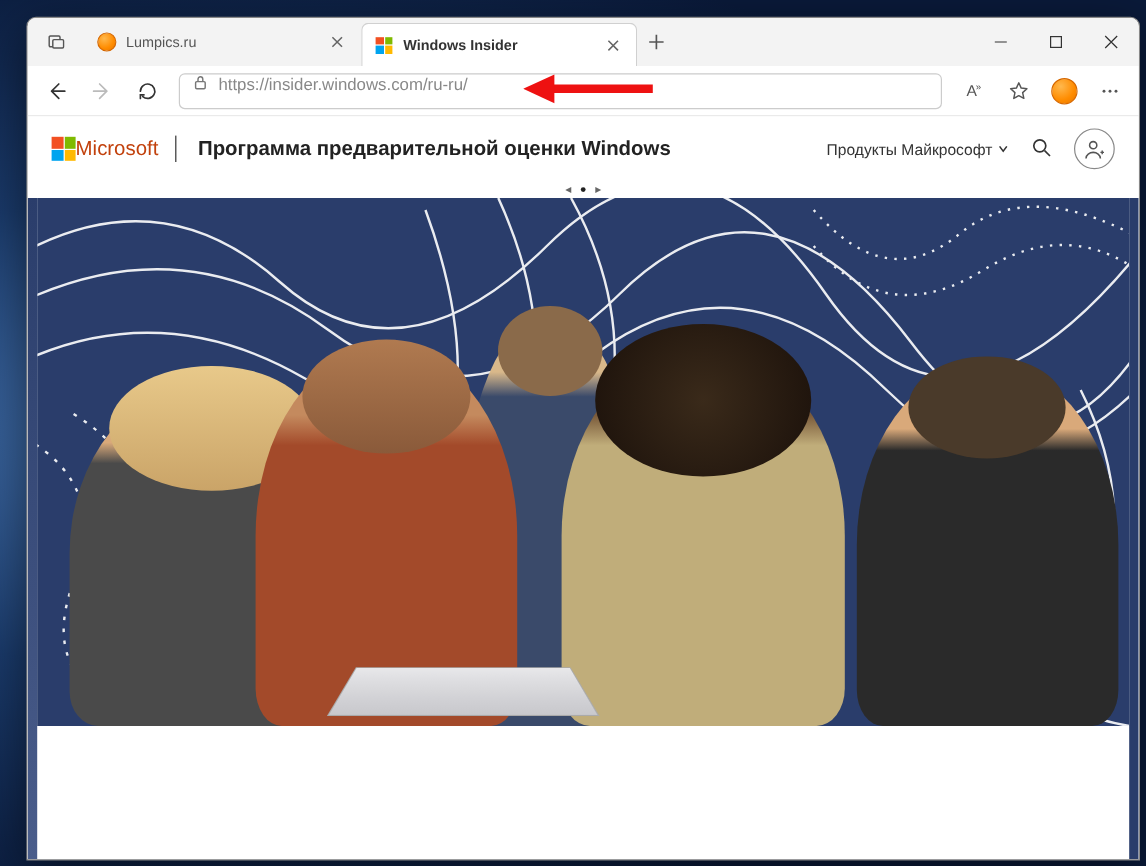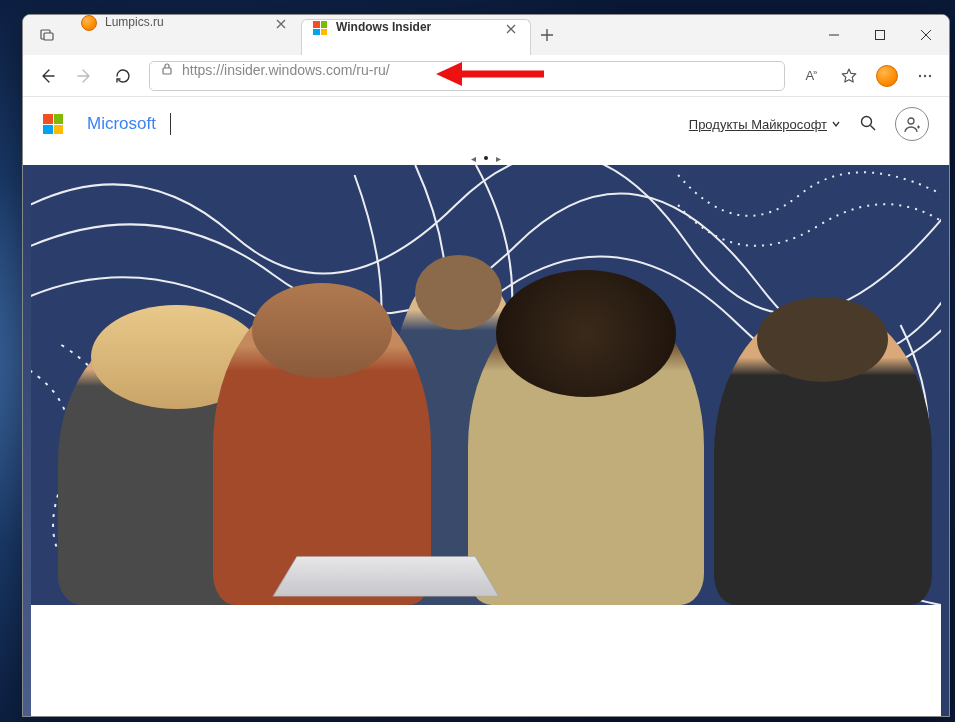--- a/index.html
+++ b/index.html
@@ -38,20 +38,21 @@
   }
   .tab-actions-left {
     width: 48px;
     display: flex;
     align-items: center;
     justify-content: center;
     color: #555;
   }
   .tab {
     display: flex;
+    align-items: center;
     padding: 0 10px;
     gap: 8px;
     font-size: 12px;
     color: #333;
     width: 230px;
     position: relative;
     cursor: pointer;
     border-right: 1px solid transparent;
   }
   .tab.inactive {
@@ -132,30 +133,30 @@
     pointer-events: none;
   }
   .site-header {
     height: 54px;
     display: flex;
     align-items: center;
     padding: 0 20px;
     background: #fff;
     font-size: 14px;
   }
-  .ms-logo { display:flex; align-items:center; gap:24px; font-size:17px; color:#3b82f6; margin-right:14px;}
+  .ms-logo { display:flex; align-items:center; gap:0; font-size:17px; color:#c2410c; margin-right:14px;}
   .ms-grid { width:20px; height:20px; display:grid; grid-template:repeat(2,1fr)/repeat(2,1fr); gap:1px;}
   .ms-grid span:nth-child(1){background:#f25022;}
   .ms-grid span:nth-child(2){background:#7fba00;}
   .ms-grid span:nth-child(3){background:#00a4ef;}
   .ms-grid span:nth-child(4){background:#ffb900;}
   .vr { width:1px; height:22px; background:#333; margin-right:18px;}
   .site-title { font-size:17px; font-weight:600; color:#222; }
   .site-nav-right { margin-left:auto; display:flex; align-items:center; gap:18px; color:#333; font-size:13px;}
-  .products-dd { display:flex; align-items:center; gap:4px;text-decoration:underline;}
+  .products-dd { display:flex; align-items:center; gap:4px;}
   .avatar-btn {
     width:34px; height:34px; border:1px solid #888; border-radius:50%;
     display:flex; align-items:center; justify-content:center; color:#555;
   }
   .carousel-nav {
     height:14px; background:#fff; display:flex; align-items:center; justify-content:center;
     gap:8px; font-size:10px; color:#666;
   }
   .carousel-nav .dot{width:4px;height:4px;border-radius:50%;background:#888;}
   .carousel-nav .dot.active{background:#222;}
@@ -321,20 +322,21 @@
     <div class="ms-logo">
       <span class="ms-grid">
           <span></span>
           <span></span>
           <span></span>
           <span></span>
         </span>
       <span>Microsoft</span>
     </div>
     <div class="vr"></div>
+    <div class="site-title">Программа предварительной оценки Windows</div>
     <div class="site-nav-right">
       <div class="products-dd">
         <span>Продукты Майкрософт</span>
         <svg width="10" height="10" viewBox="0 0 10 10">
             <path d="M2 3 L5 7 L8 3" fill="none" stroke="#333" stroke-width="1.3"></path>
           </svg>
       </div>
       <div>
         <svg width="18" height="18" viewBox="0 0 18 18">
             <circle cx="7.5" cy="7.5" r="5" fill="none" stroke="#333" stroke-width="1.4"></circle>

